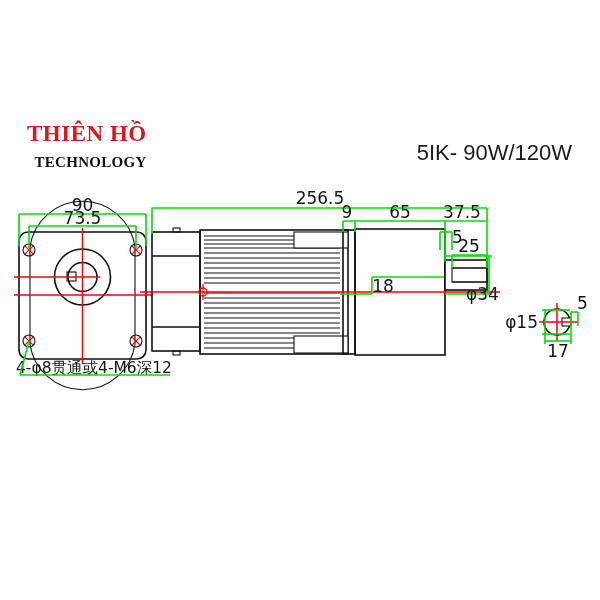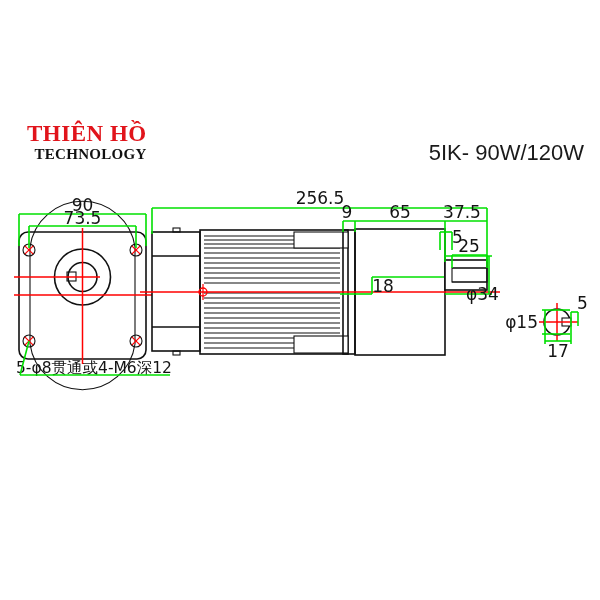--- a/index.html
+++ b/index.html
@@ -4,23 +4,23 @@
 <style>
   html,body{margin:0;padding:0;background:#ffffff;}
   body{width:600px;height:600px;overflow:hidden;
        font-family:"Liberation Sans", sans-serif;}
   #sheet{position:relative;width:600px;height:600px;background:#fff;}
 
   .logo{position:absolute;left:27px;top:122px;line-height:1;text-align:right;}
   .logo .l1{font-family:"Liberation Serif", serif;font-weight:bold;
             font-size:23px;color:#e1141b;letter-spacing:.5px;}
   .logo .l2{font-family:"Liberation Serif", serif;font-weight:bold;
-            font-size:15px;color:#111111;letter-spacing:.3px;margin-top:2px;}
-
-  .title{position:absolute;right:16px;top:140px;font-size:22px;color:#1a1a1a;
+            font-size:15px;color:#111111;letter-spacing:.3px;margin-top:10px;}
+
+  .title{position:absolute;right:28px;top:140px;font-size:22px;color:#1a1a1a;
          font-family:"Liberation Sans", sans-serif;white-space:nowrap;}
 
   .note{position:absolute;left:16px;top:358px;font-size:15.5px;color:#141414;
         line-height:1.35;font-family:"DejaVu Sans", sans-serif;white-space:nowrap;}
 
   svg{position:absolute;left:0;top:0;}
   .ol{fill:none;stroke:#111111;stroke-width:1.6;}
   .ol-thin{fill:none;stroke:#111111;stroke-width:1.1;}
   .fin{stroke:#111111;stroke-width:1.15;}
   .center{stroke:#ff0000;stroke-width:1.5;}
@@ -35,21 +35,21 @@
 <div id="sheet">
 
   <div class="logo">
     <div class="l1">THIÊN HỒ</div>
     <div class="l2">TECHNOLOGY</div>
   </div>
 
   <div class="title">5IK- 90W/120W</div>
 
   <div class="note">
-    <div>5-φ8贯通或4-M6深12</div>
+    <div>4-φ8贯通或4-M6深12</div>
   </div>
 
   <svg width="600" height="600" viewBox="0 0 600 600">
 
     <g>
 
       <rect x="19" y="232" width="127" height="127" rx="9" ry="9" class="ol"></rect>
 
       <path class="ol-thin" d="M30,247 L30,344
                A 53 53 0 0 0 135,344

